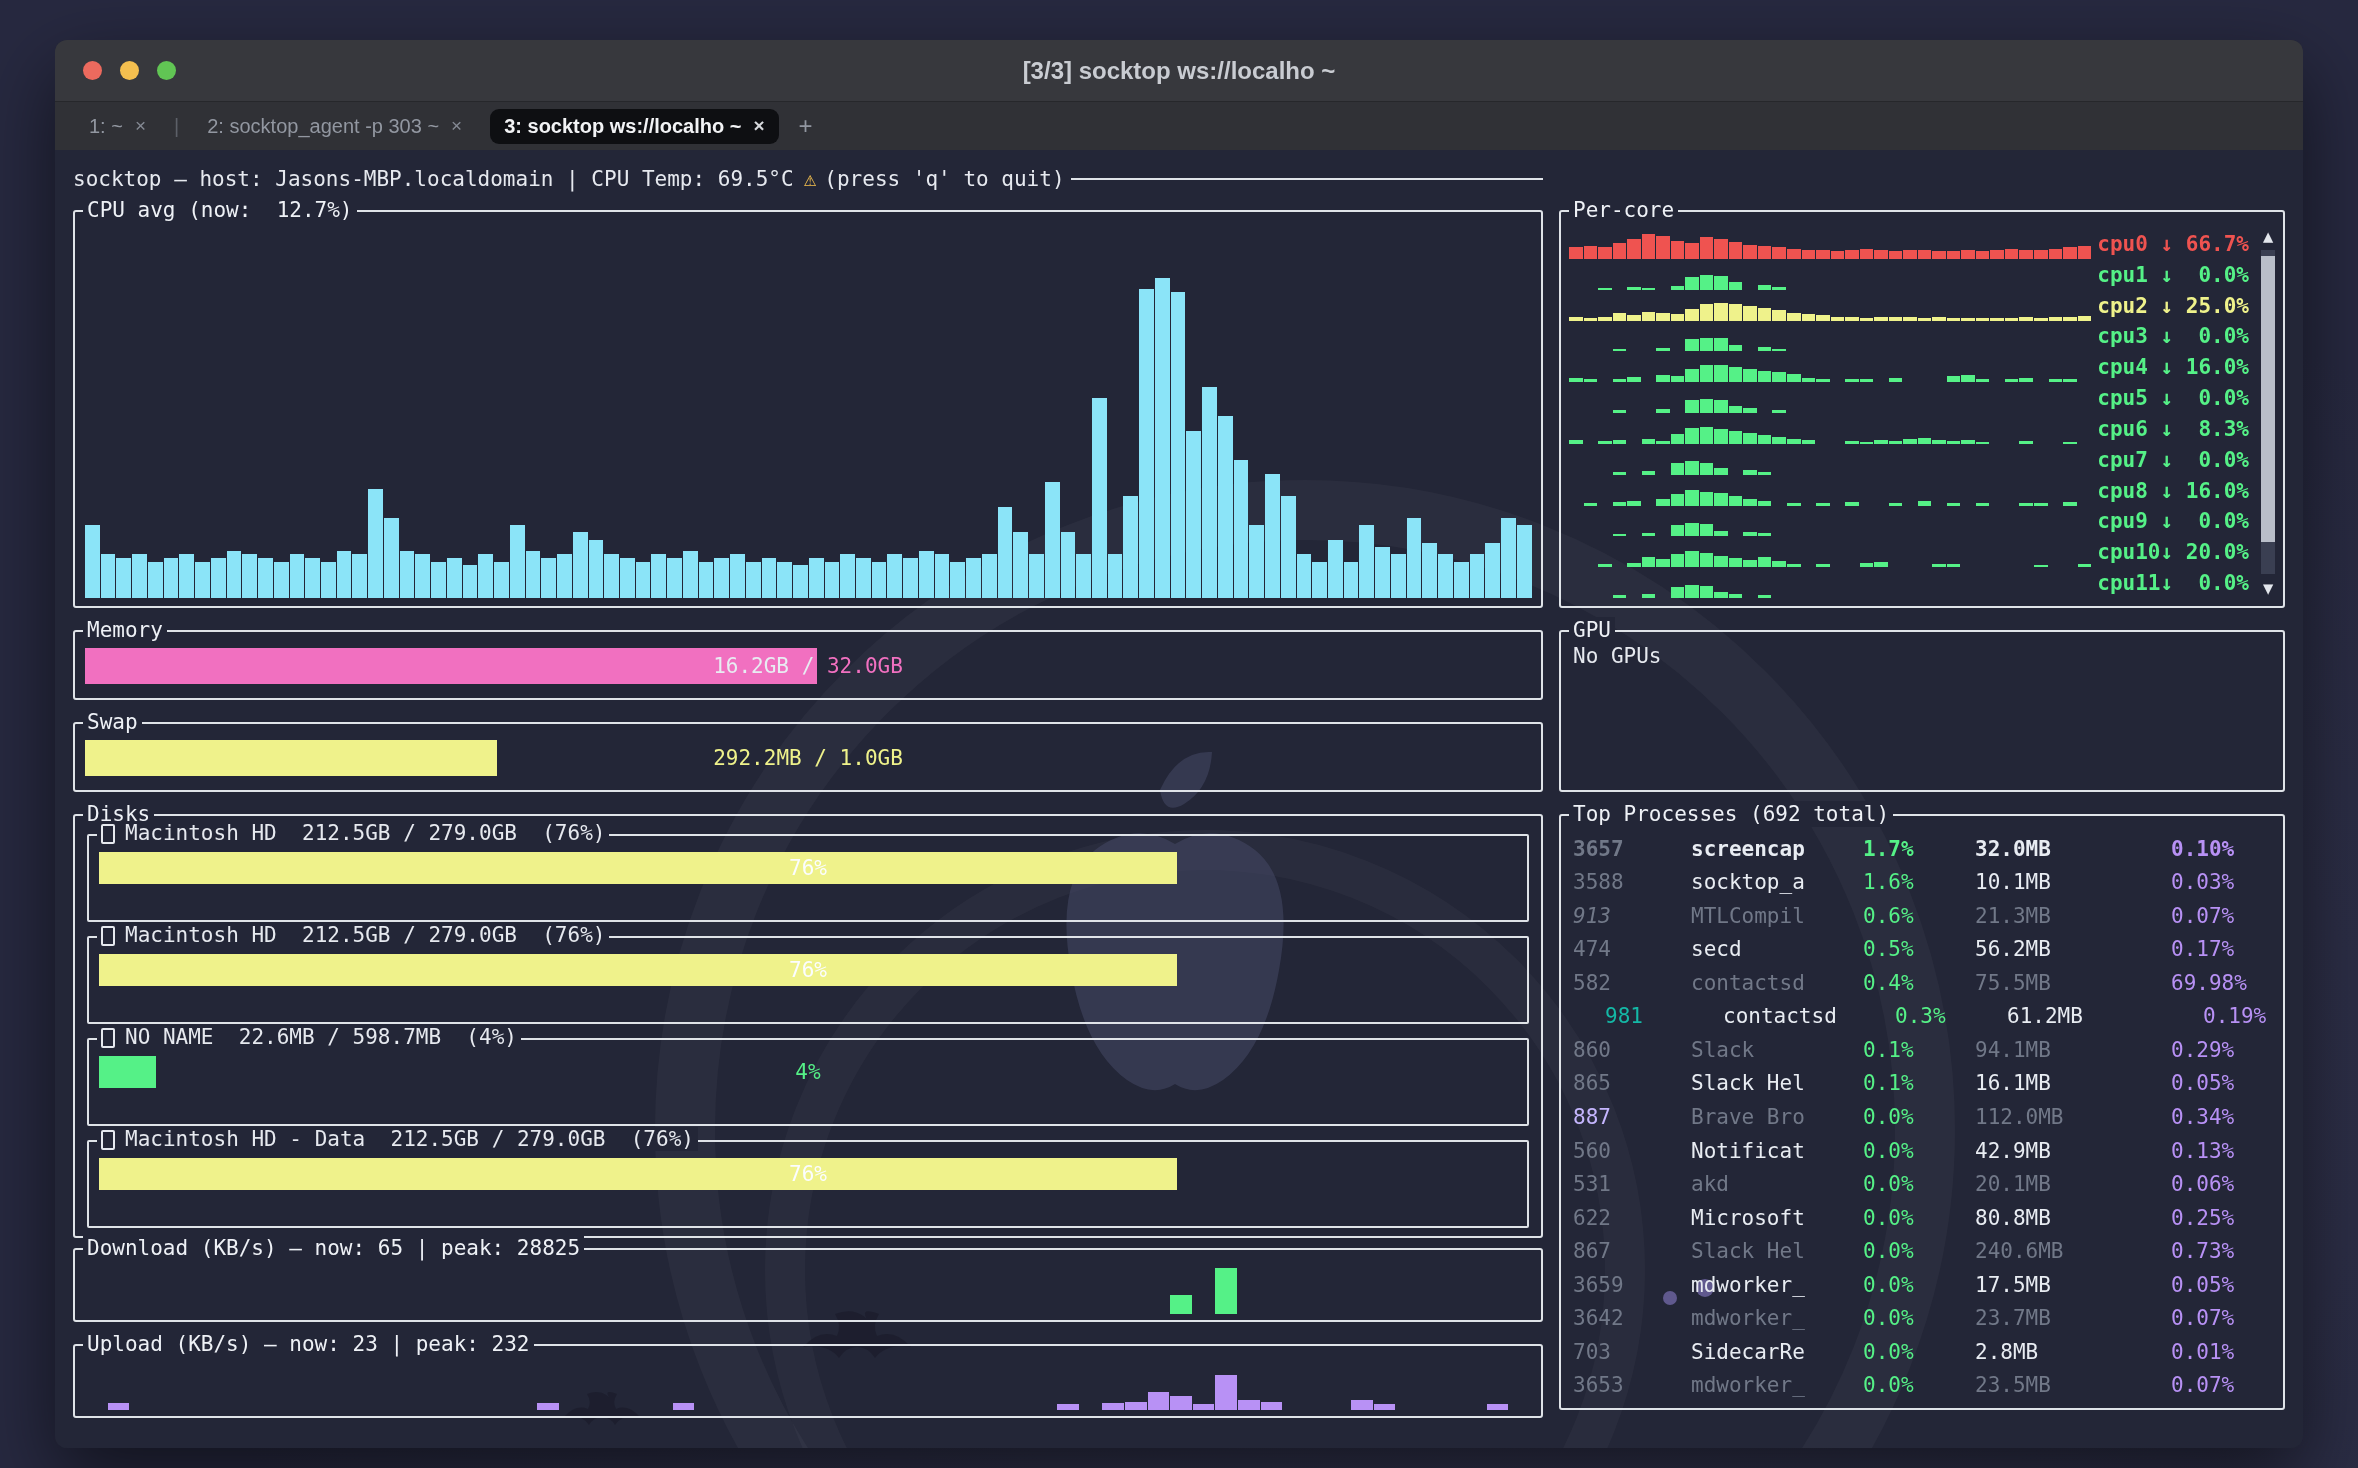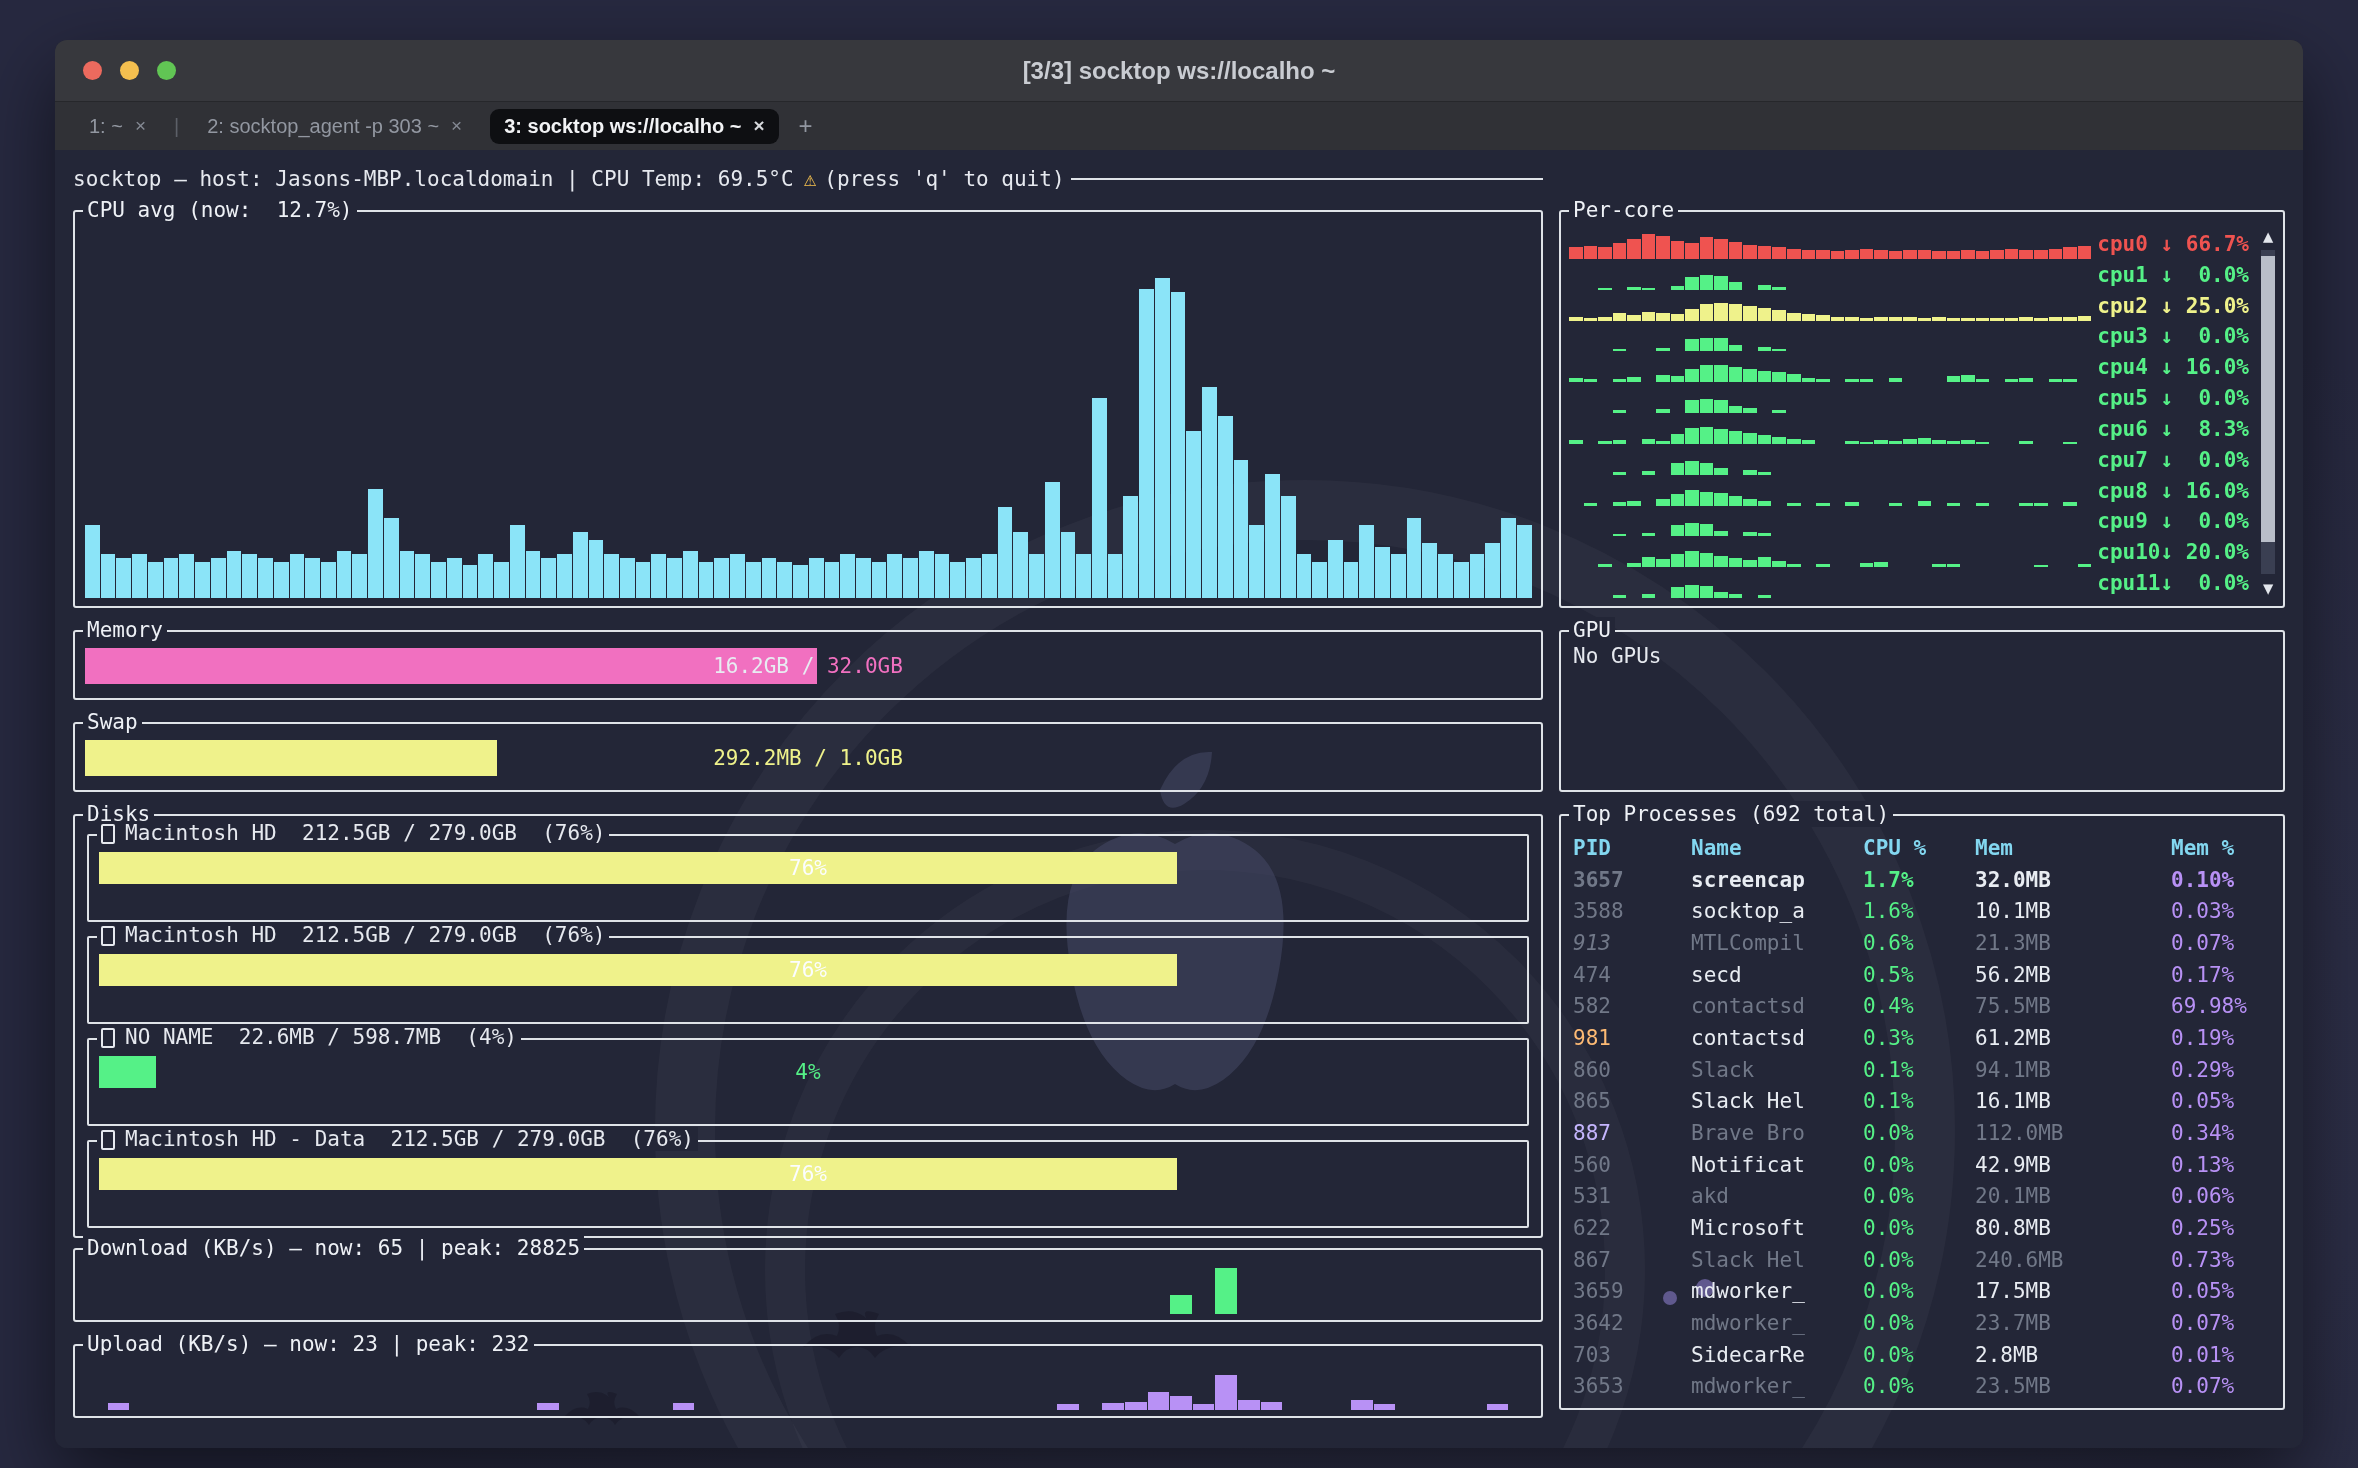--- a/index.html
+++ b/index.html
@@ -957,27 +957,26 @@
           </div>
 
           <div class="panel gpu-panel mt22">
             <span class="ptitle">GPU</span>
             <div class="gpu-msg">No GPUs</div>
           </div>
 
           <div class="panel proc-panel mt22">
             <span class="ptitle">Top Processes (692 total)</span>
             <div class="proc-table" id="proc-table">
-                <div class="proc-row proc-head"><span class="pc-pid" style="color: rgb(131, 215, 240);">PID</span><span class="pc-name" style="color: rgb(131, 215, 240);">Name</span><span class="pc-cpu" style="color: rgb(131, 215, 240);">CPU %</span><span class="pc-mem" style="color: rgb(131, 215, 240);">Mem</span><span class="pc-memp" style="color: rgb(131, 215, 240);">Mem %</span></div>
                 <div class="proc-row" style="font-weight: bold;"><span class="pc-pid" style="color: rgb(113, 120, 136);">3657</span><span class="pc-name" style="color: rgb(232, 236, 242);">screencap</span><span class="pc-cpu" style="color: rgb(85, 241, 135);">1.7%</span><span class="pc-mem" style="color: rgb(232, 236, 242);">32.0MB</span><span class="pc-memp" style="color: rgb(184, 145, 245);">0.10%</span></div>
                 <div class="proc-row"><span class="pc-pid" style="color: rgb(113, 120, 136);">3588</span><span class="pc-name" style="color: rgb(232, 236, 242);">socktop_a</span><span class="pc-cpu" style="color: rgb(85, 241, 135);">1.6%</span><span class="pc-mem" style="color: rgb(232, 236, 242);">10.1MB</span><span class="pc-memp" style="color: rgb(184, 145, 245);">0.03%</span></div>
                 <div class="proc-row"><span class="pc-pid" style="color: rgb(113, 120, 136); font-style: italic;">913</span><span class="pc-name" style="color: rgb(113, 120, 136);">MTLCompil</span><span class="pc-cpu" style="color: rgb(85, 241, 135);">0.6%</span><span class="pc-mem" style="color: rgb(113, 120, 136);">21.3MB</span><span class="pc-memp" style="color: rgb(184, 145, 245);">0.07%</span></div>
                 <div class="proc-row"><span class="pc-pid" style="color: rgb(113, 120, 136);">474</span><span class="pc-name" style="color: rgb(232, 236, 242);">secd</span><span class="pc-cpu" style="color: rgb(85, 241, 135);">0.5%</span><span class="pc-mem" style="color: rgb(232, 236, 242);">56.2MB</span><span class="pc-memp" style="color: rgb(184, 145, 245);">0.17%</span></div>
                 <div class="proc-row"><span class="pc-pid" style="color: rgb(113, 120, 136);">582</span><span class="pc-name" style="color: rgb(113, 120, 136);">contactsd</span><span class="pc-cpu" style="color: rgb(85, 241, 135);">0.4%</span><span class="pc-mem" style="color: rgb(113, 120, 136);">75.5MB</span><span class="pc-memp" style="color: rgb(184, 145, 245);">69.98%</span></div>
-                <div class="proc-row"><span class="pc-pid" style="color: #fdba74;">981</span><span class="pc-name" style="color: rgb(232, 236, 242);">contactsd</span><span class="pc-cpu" style="color: rgb(85, 241, 135);">0.3%</span><span class="pc-mem" style="color: rgb(232, 236, 242);">61.2MB</span><span class="pc-memp" style="color: rgb(184, 145, 245);">0.19%</span></div>
+                <div class="proc-row"><span class="pc-pid" style="color: #14b8a6; margin-left: 32px;">981</span><span class="pc-name" style="color: rgb(232, 236, 242);">contactsd</span><span class="pc-cpu" style="color: rgb(85, 241, 135);">0.3%</span><span class="pc-mem" style="color: rgb(232, 236, 242);">61.2MB</span><span class="pc-memp" style="color: rgb(184, 145, 245);">0.19%</span></div>
                 <div class="proc-row"><span class="pc-pid" style="color: rgb(113, 120, 136);">860</span><span class="pc-name" style="color: rgb(113, 120, 136);">Slack</span><span class="pc-cpu" style="color: rgb(85, 241, 135);">0.1%</span><span class="pc-mem" style="color: rgb(113, 120, 136);">94.1MB</span><span class="pc-memp" style="color: rgb(184, 145, 245);">0.29%</span></div>
                 <div class="proc-row"><span class="pc-pid" style="color: rgb(113, 120, 136);">865</span><span class="pc-name" style="color: rgb(232, 236, 242);">Slack Hel</span><span class="pc-cpu" style="color: rgb(85, 241, 135);">0.1%</span><span class="pc-mem" style="color: rgb(232, 236, 242);">16.1MB</span><span class="pc-memp" style="color: rgb(184, 145, 245);">0.05%</span></div>
                 <div class="proc-row"><span class="pc-pid" style="color: #c4b5fd;">887</span><span class="pc-name" style="color: rgb(113, 120, 136);">Brave Bro</span><span class="pc-cpu" style="color: rgb(85, 241, 135);">0.0%</span><span class="pc-mem" style="color: rgb(113, 120, 136);">112.0MB</span><span class="pc-memp" style="color: rgb(184, 145, 245);">0.34%</span></div>
                 <div class="proc-row"><span class="pc-pid" style="color: rgb(113, 120, 136);">560</span><span class="pc-name" style="color: rgb(232, 236, 242);">Notificat</span><span class="pc-cpu" style="color: rgb(85, 241, 135);">0.0%</span><span class="pc-mem" style="color: rgb(232, 236, 242);">42.9MB</span><span class="pc-memp" style="color: rgb(184, 145, 245);">0.13%</span></div>
                 <div class="proc-row"><span class="pc-pid" style="color: rgb(113, 120, 136);">531</span><span class="pc-name" style="color: rgb(113, 120, 136);">akd</span><span class="pc-cpu" style="color: rgb(85, 241, 135);">0.0%</span><span class="pc-mem" style="color: rgb(113, 120, 136);">20.1MB</span><span class="pc-memp" style="color: rgb(184, 145, 245);">0.06%</span></div>
                 <div class="proc-row"><span class="pc-pid" style="color: rgb(113, 120, 136);">622</span><span class="pc-name" style="color: rgb(232, 236, 242);">Microsoft</span><span class="pc-cpu" style="color: rgb(85, 241, 135);">0.0%</span><span class="pc-mem" style="color: rgb(232, 236, 242);">80.8MB</span><span class="pc-memp" style="color: rgb(184, 145, 245);">0.25%</span></div>
                 <div class="proc-row"><span class="pc-pid" style="color: rgb(113, 120, 136);">867</span><span class="pc-name" style="color: rgb(113, 120, 136);">Slack Hel</span><span class="pc-cpu" style="color: rgb(85, 241, 135);">0.0%</span><span class="pc-mem" style="color: rgb(113, 120, 136);">240.6MB</span><span class="pc-memp" style="color: rgb(184, 145, 245);">0.73%</span></div>
                 <div class="proc-row"><span class="pc-pid" style="color: rgb(113, 120, 136);">3659</span><span class="pc-name" style="color: rgb(232, 236, 242);">mdworker_</span><span class="pc-cpu" style="color: rgb(85, 241, 135);">0.0%</span><span class="pc-mem" style="color: rgb(232, 236, 242);">17.5MB</span><span class="pc-memp" style="color: rgb(184, 145, 245);">0.05%</span></div>
                 <div class="proc-row"><span class="pc-pid" style="color: rgb(113, 120, 136);">3642</span><span class="pc-name" style="color: rgb(113, 120, 136);">mdworker_</span><span class="pc-cpu" style="color: rgb(85, 241, 135);">0.0%</span><span class="pc-mem" style="color: rgb(113, 120, 136);">23.7MB</span><span class="pc-memp" style="color: rgb(184, 145, 245);">0.07%</span></div>
                 <div class="proc-row"><span class="pc-pid" style="color: rgb(113, 120, 136);">703</span><span class="pc-name" style="color: rgb(232, 236, 242);">SidecarRe</span><span class="pc-cpu" style="color: rgb(85, 241, 135);">0.0%</span><span class="pc-mem" style="color: rgb(232, 236, 242);">2.8MB</span><span class="pc-memp" style="color: rgb(184, 145, 245);">0.01%</span></div>

